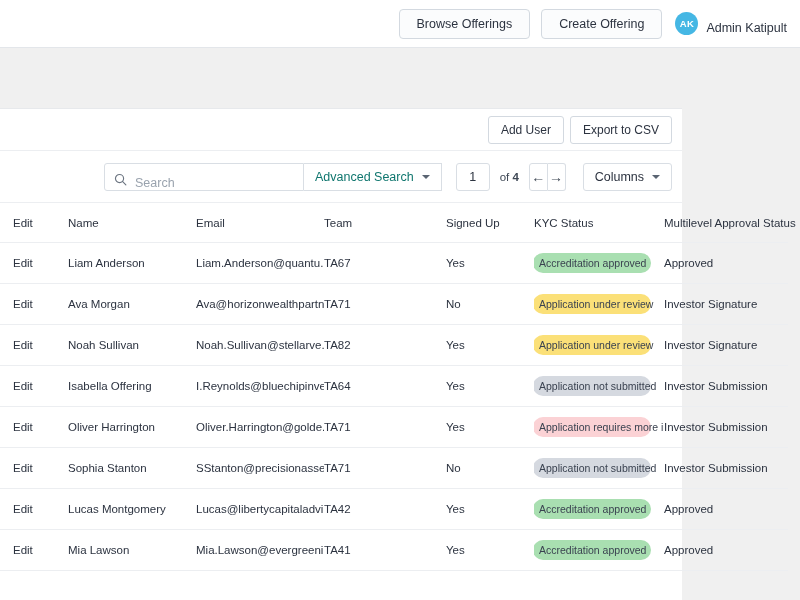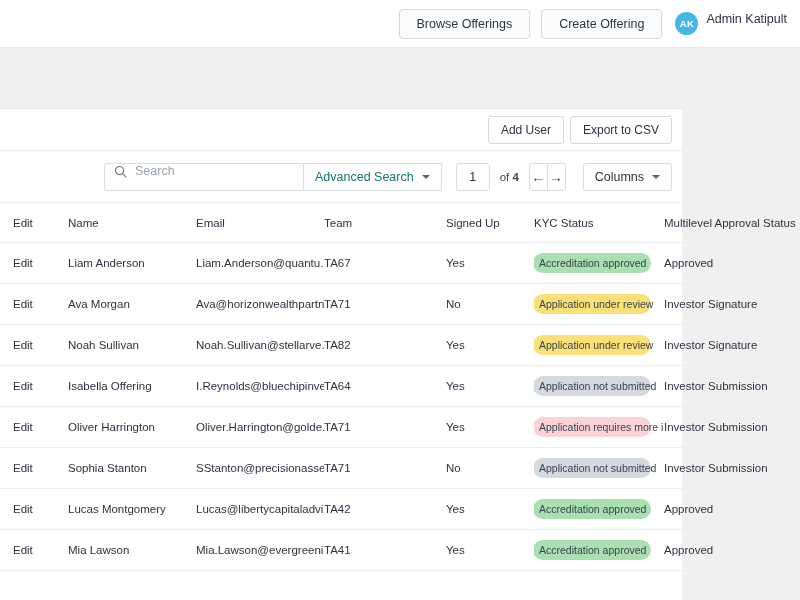--- a/index.html
+++ b/index.html
@@ -34,21 +34,21 @@
     font-size: 12.5px;
     font-family: "Liberation Sans", sans-serif;
     padding: 0 17px;
     margin-right: 11px;
     cursor: pointer;
     white-space: nowrap;
     line-height: 28px;
   }
   .user-chip {
     display: flex;
-    align-items: flex-start;
+    align-items: flex-end;
     cursor: pointer;
     margin-left: 2px;
   }
   .avatar {
     width: 23px; height: 23px;
     border-radius: 50%;
     background: #45b7e4;
     color: #ffffff;
     font-size: 9.5px;
     font-weight: bold;
@@ -104,21 +104,21 @@
   
   .toolbar {
     height: 52px;
     display: flex;
     align-items: center;
     padding: 0 10px 0 104px;
     border-bottom: 1px solid #eceef1;
   }
   .search-wrap {
     display: flex;
-    align-items: flex-start;
+    align-items: flex-end;
     width: 330px;
     height: 28px;
     border: 1px solid #d9dee4;
     border-radius: 3px 0 0 3px;
     background: #ffffff;
     padding-left: 9px;
   }
   .search-wrap svg { flex: none; margin-right: 8px; }
   .search-input {
     border: none;

